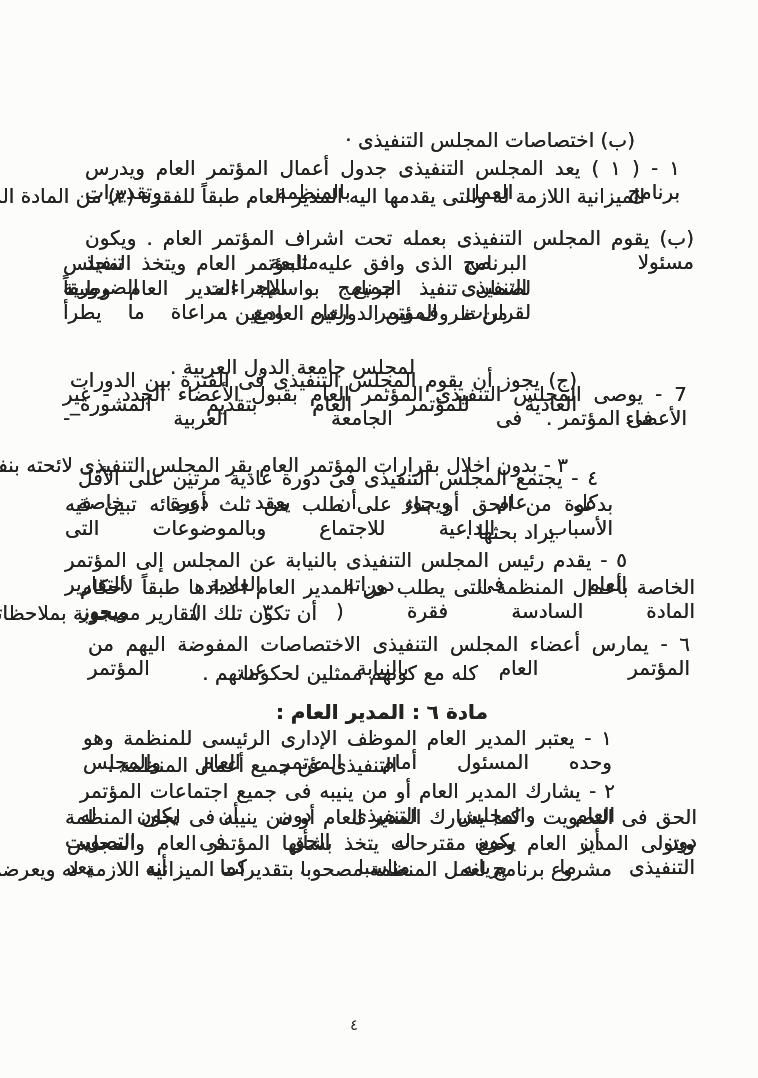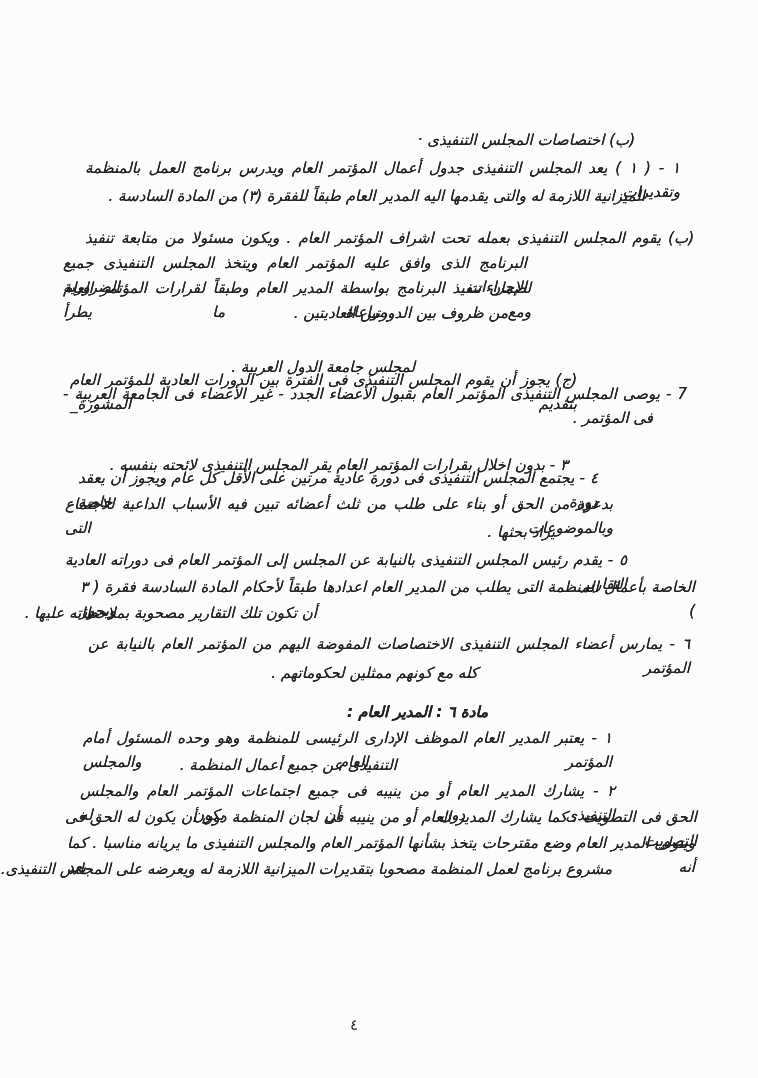--- a/index.html
+++ b/index.html
@@ -11,24 +11,23 @@
   .page {
     position: absolute; left: 0; top: 0;
     width: 758px; height: 1078px;
     font-family: "DejaVu Sans", sans-serif;
     color: var(--ink, #232323);
   }
   .ln {
     position: absolute;
     direction: rtl;
     unicode-bidi: embed;
-    font-size: 15px;
+    font-size: 20px;
     line-height: 24px;
     text-shadow: 0 0 0.4px currentColor; 
-    font-style: italic;
   }
   
   .nr { white-space: nowrap; text-align: right; }
   
   .j  { text-align: justify; text-align-last: justify; }
   .b  { font-weight: bold; }
   .pageno {
     position: absolute;
     top: 1016px; left: 340px; width: 28px;
     text-align: center;

